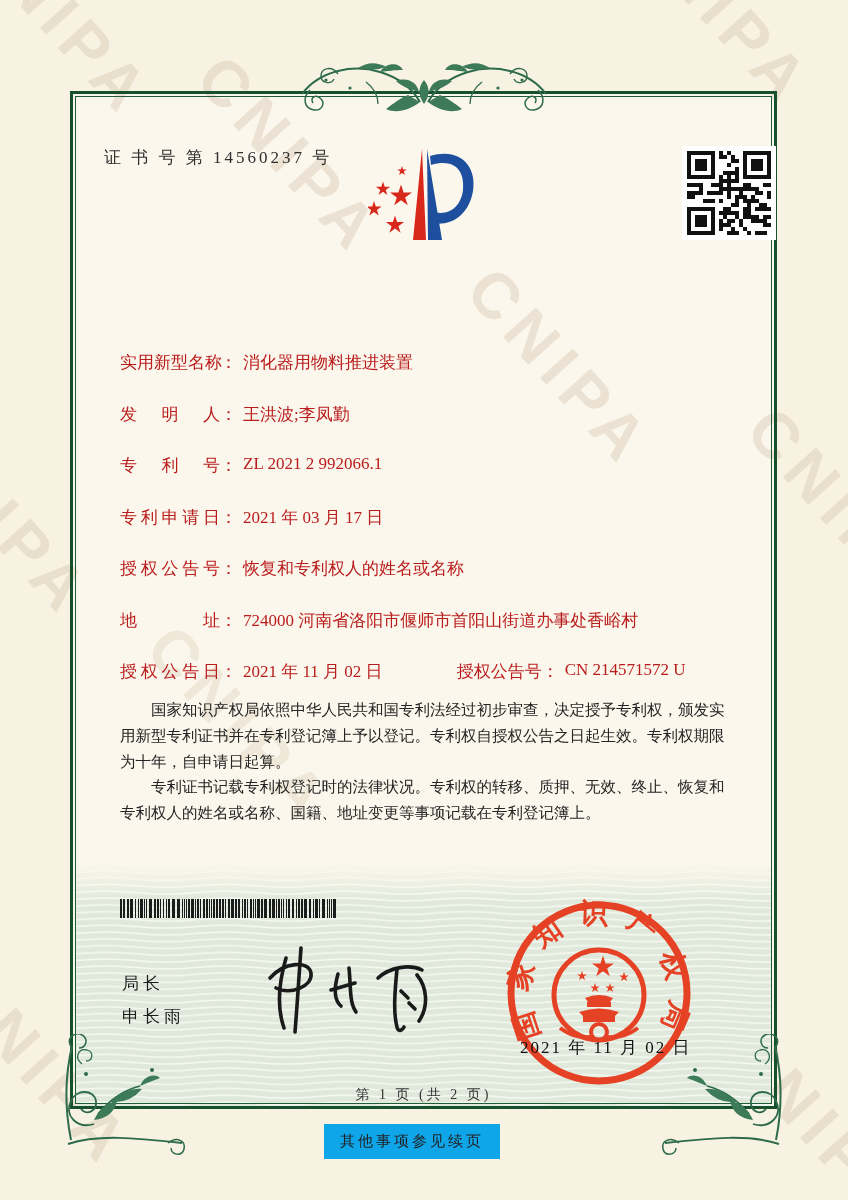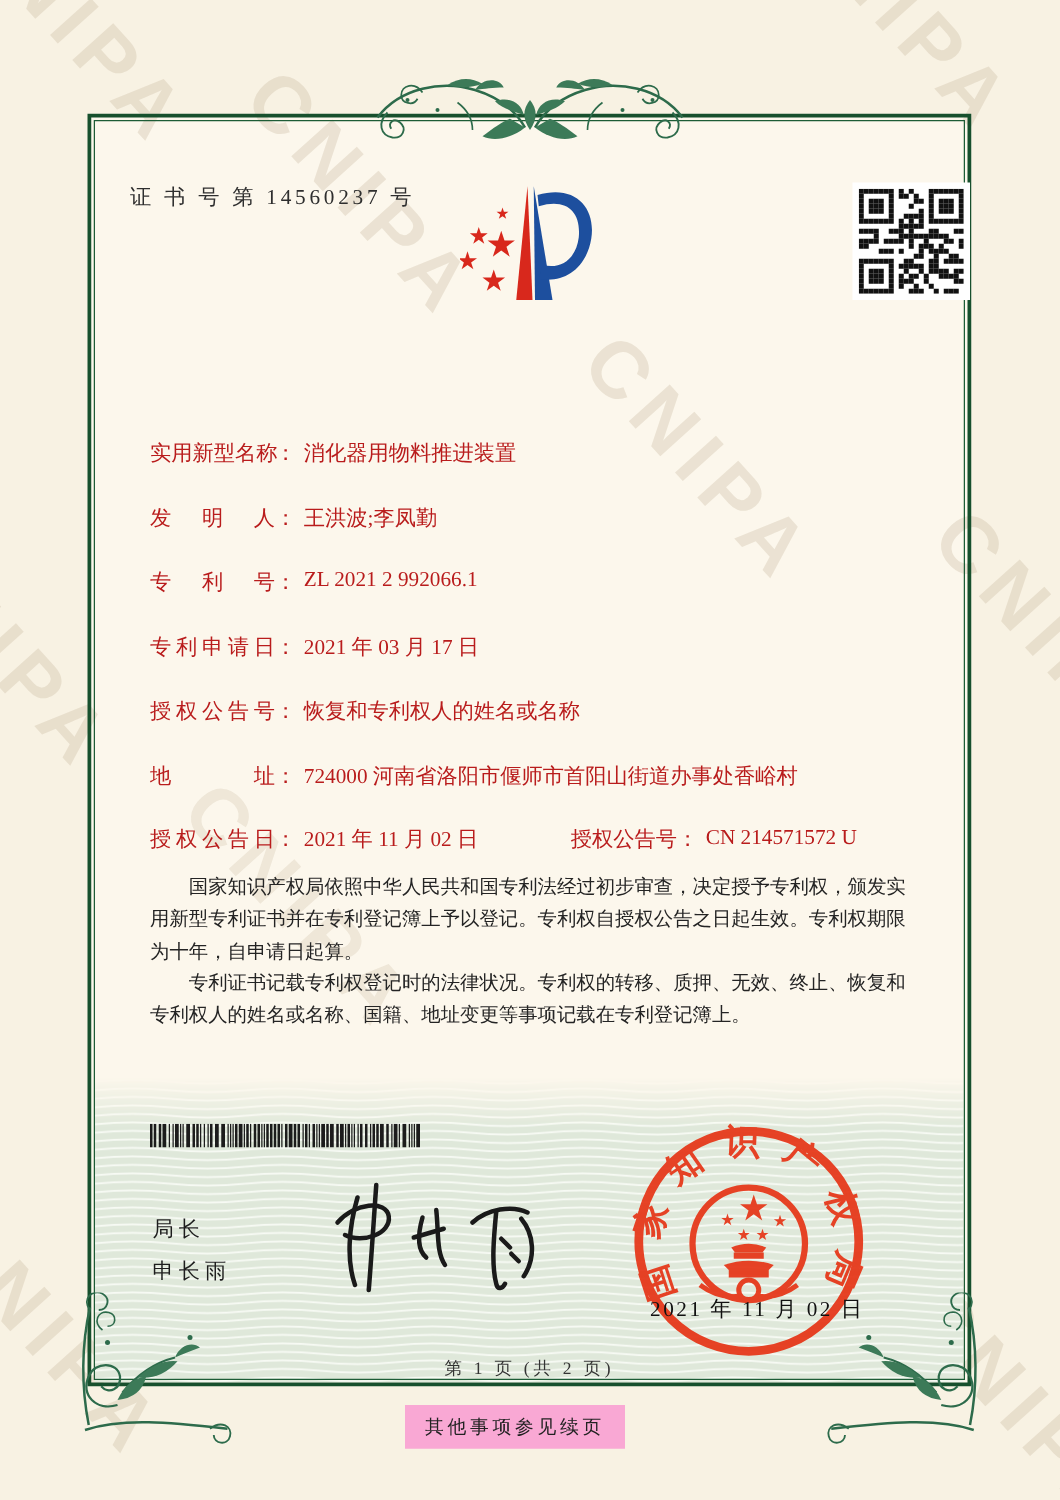--- a/index.html
+++ b/index.html
@@ -31,21 +31,21 @@
   .pair2{margin-left:74px;display:flex;}
   .paras{position:absolute;left:120px;top:697px;width:616px;font-size:15.5px;line-height:25.8px;color:#242424;}
   .paras p{margin:0;text-indent:2em;}
   .barcode{position:absolute;left:120px;top:899px;}
   .sig-title{position:absolute;left:122px;top:972px;font-size:17px;letter-spacing:4px;color:#1d1d1d;}
   .sig-name{position:absolute;left:122px;top:1005px;font-size:17px;letter-spacing:4px;color:#1d1d1d;text-align:center;}
   .signature{position:absolute;left:250px;top:942px;}
   .seal{position:absolute;left:498px;top:892px;}
   .sealdate{position:absolute;left:520px;top:1036px;font-size:17px;letter-spacing:2px;color:#111;z-index:5;}
   .pageinfo{position:absolute;left:70px;width:707px;top:1086px;text-align:center;font-size:14px;letter-spacing:3px;color:#333;}
-  .contnote{position:absolute;left:324px;top:1124px;background:#f9a8d4;padding:8px 16px;font-size:15px;letter-spacing:3px;color:#222;}
+  .contnote{position:absolute;left:324px;top:1124px;background:#0ea5e9;padding:8px 16px;font-size:15px;letter-spacing:3px;color:#222;}
 </style>
 </head>
 <body>
 
 <div class="page">
 
   <div class="frame-bg"></div>
 
   <div class="wm" style="left:-60px;top:-20px;">CNIPA</div>
   <div class="wm" style="left:600px;top:-30px;">CNIPA</div>

